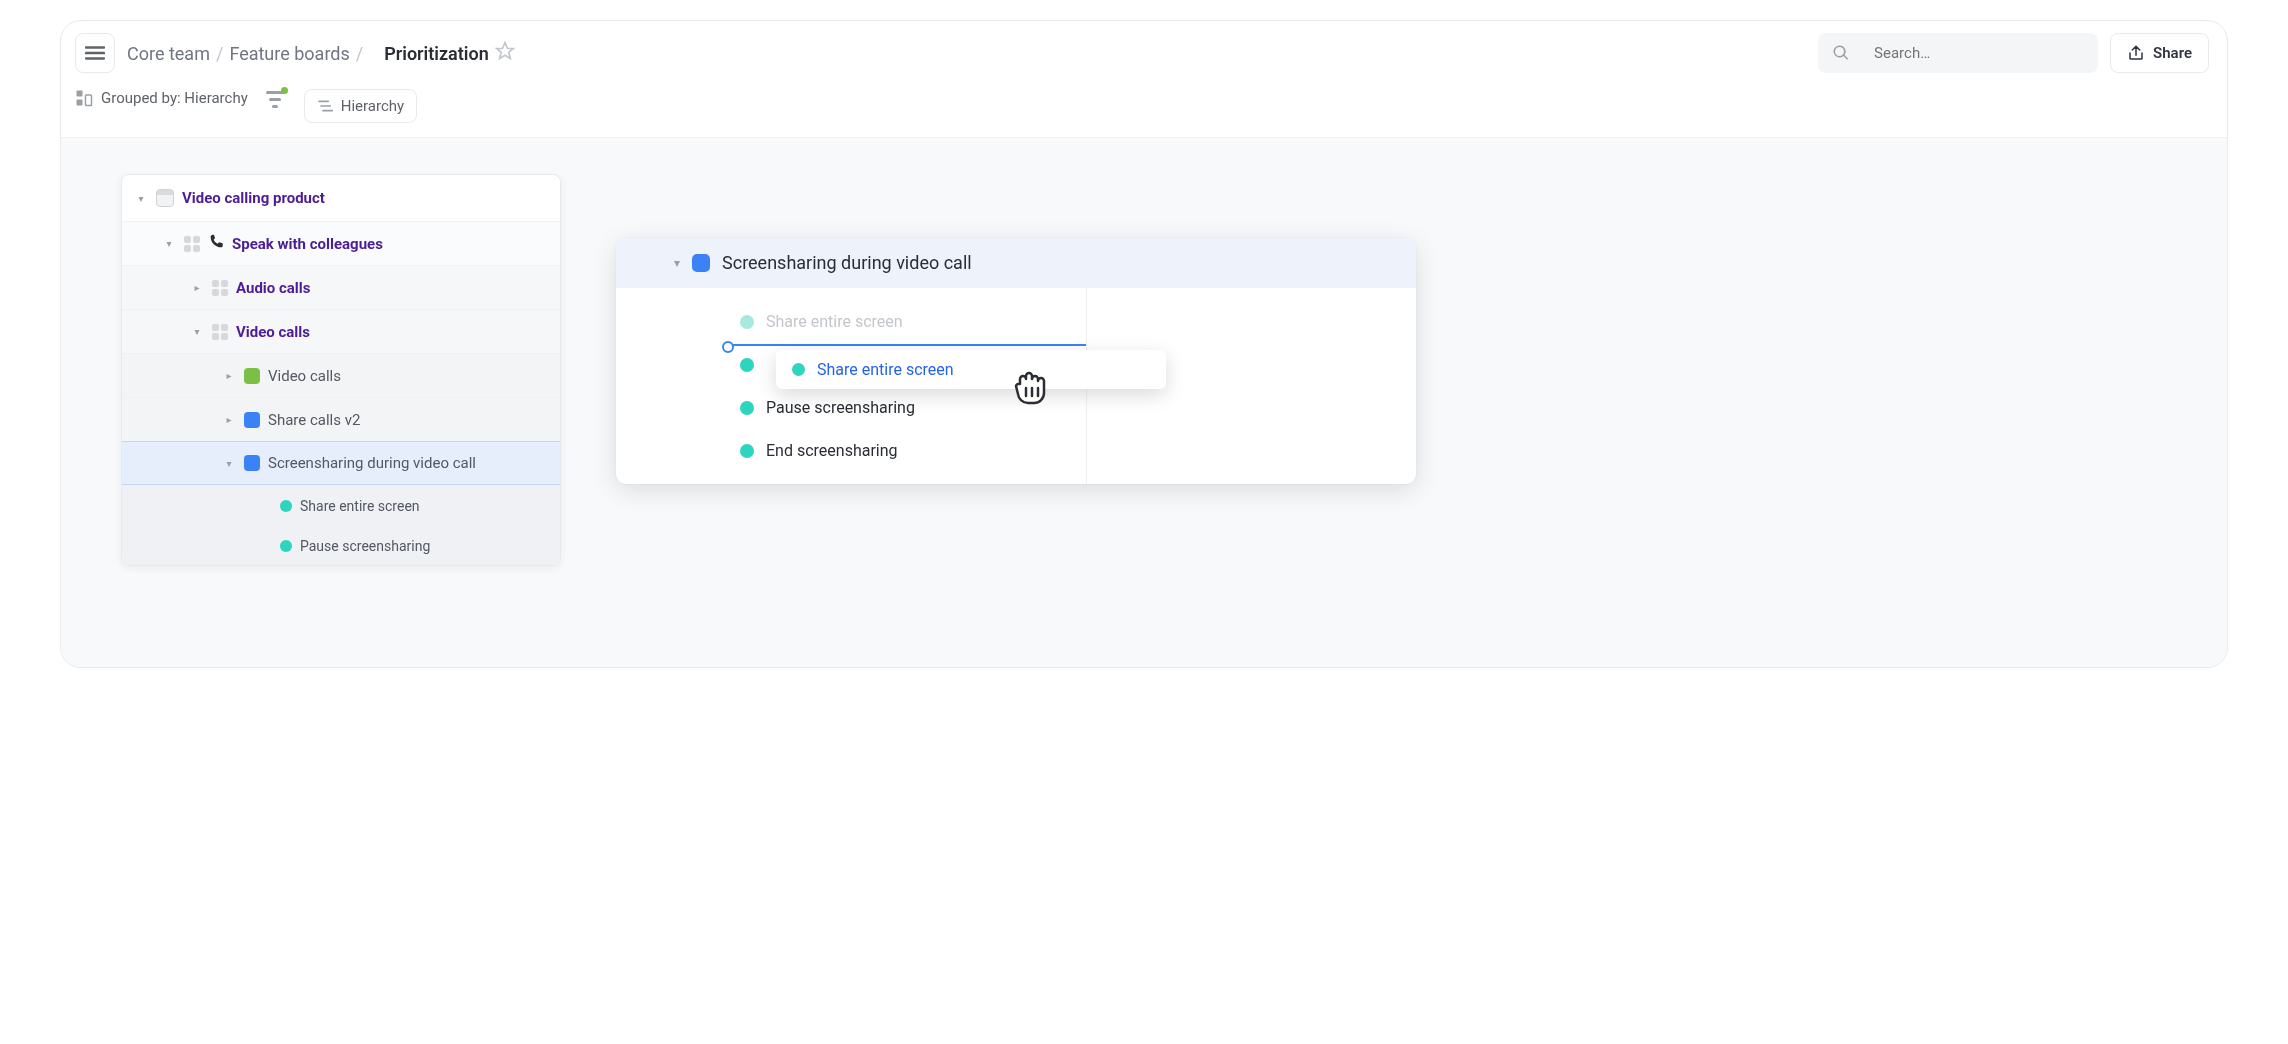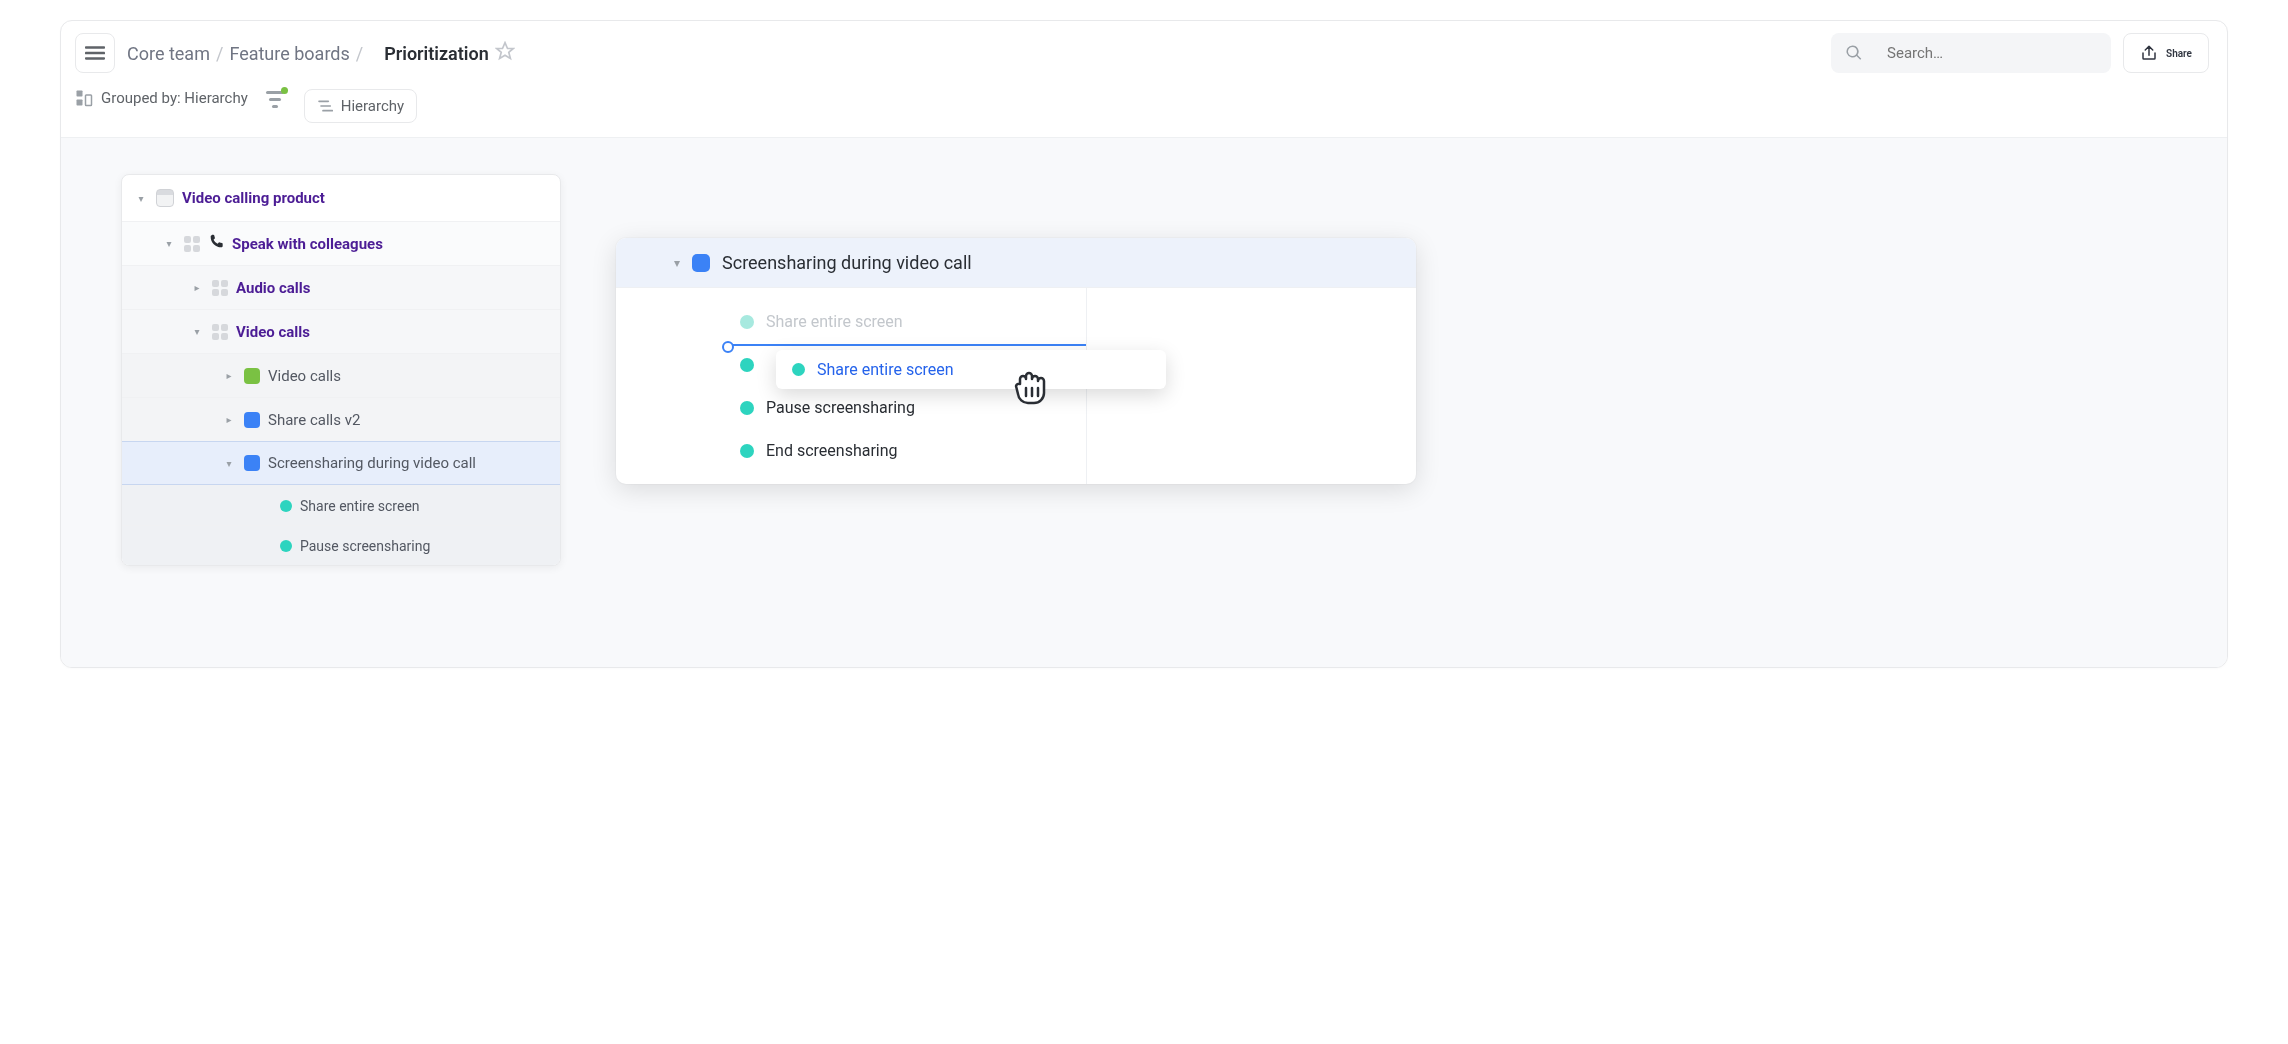--- a/index.html
+++ b/index.html
@@ -1,33 +1,33 @@
 <!DOCTYPE html>
 <html><head>
 <meta charset="utf-8">
 <style>
   * { box-sizing: border-box; margin: 0; padding: 0; font-family: -apple-system, BlinkMacSystemFont, "Segoe UI", Roboto, Helvetica, Arial, sans-serif; }
   body { background: #ffffff; padding: 20px 60px; color: #2a2e34; }
-  .app-frame { border: 1px solid #e8e9eb; border-radius: 12px; overflow: hidden; background: #fff; box-shadow: 0 1px 2px rgba(0,0,0,0.02); }
+  .app-frame { border: 1px solid #e8e9eb; border-radius: 21px; overflow: hidden; background: #fff; box-shadow: 0 1px 2px rgba(0,0,0,0.02); }
 
   
   .header { display: flex; align-items: center; padding: 12px 18px 12px 14px; gap: 12px; }
   .hamburger { width: 40px; height: 40px; border: 1px solid #e8e9eb; border-radius: 8px; display: flex; align-items: center; justify-content: center; cursor: pointer; }
   .hamburger svg { width: 20px; height: 20px; fill: #5f6368; }
   .breadcrumbs { display: flex; align-items: center; gap: 6px; font-size: 18px; color: #707583; }
   .breadcrumbs .crumb { cursor: pointer; }
   .breadcrumbs .crumb.active { color: #2a2e34; font-weight: 600; margin-left: 15px; }
   .slash { color: #c3c6cc; }
   .star { color: #c3c6cc; cursor: pointer; }
   .star svg { width: 20px; height: 20px; fill: none; stroke: #c3c6cc; stroke-width: 2; }
   .header-right { margin-left: auto; display: flex; gap: 12px; align-items: center; }
   .search-box { display: flex; align-items: center; background: #f4f5f7; border-radius: 8px; height: 40px; padding: 0 14px; width: 280px; gap: 14px; }
   .search-box svg { width: 18px; height: 18px; fill: #9aa0a6; margin-right: 10px; }
   .search-box input { border: none; background: transparent; outline: none; font-size: 15px; color: #5f6368; flex: 1; }
-  .share-btn { border: 1px solid #e8e9eb; border-radius: 8px; height: 40px; padding: 0 16px; display: flex; align-items: center; gap: 8px; font-size: 10px; font-weight: 600; color: #303540; cursor: pointer; background: #fff; }
+  .share-btn { border: 1px solid #e8e9eb; border-radius: 8px; height: 40px; padding: 0 16px; display: flex; align-items: center; gap: 8px; font-size: 15px; font-weight: 600; color: #303540; cursor: pointer; background: #fff; }
   .share-btn svg { width: 18px; height: 18px; fill: none; stroke: #303540; stroke-width: 2; }
 
   
   .toolbar { display: flex; align-items: flex-start; gap: 18px; padding: 4px 18px 14px 14px; font-size: 15px; color: #5f6368; }
   .grouped-by { display: flex; align-items: center; gap: 8px; }
   .grouped-by svg { width: 18px; height: 18px; fill: #9aa0a6; }
   .filter-ic { position: relative; display: inline-block; width: 20px; height: 20px; }
   .filter-ic .bar { position: absolute; height: 3px; border-radius: 2px; background: #9aa0a6; }
   .filter-ic .b1 { top: 2px; left: 0; width: 18px; }
   .filter-ic .b2 { top: 9px; left: 3px; width: 12px; }

